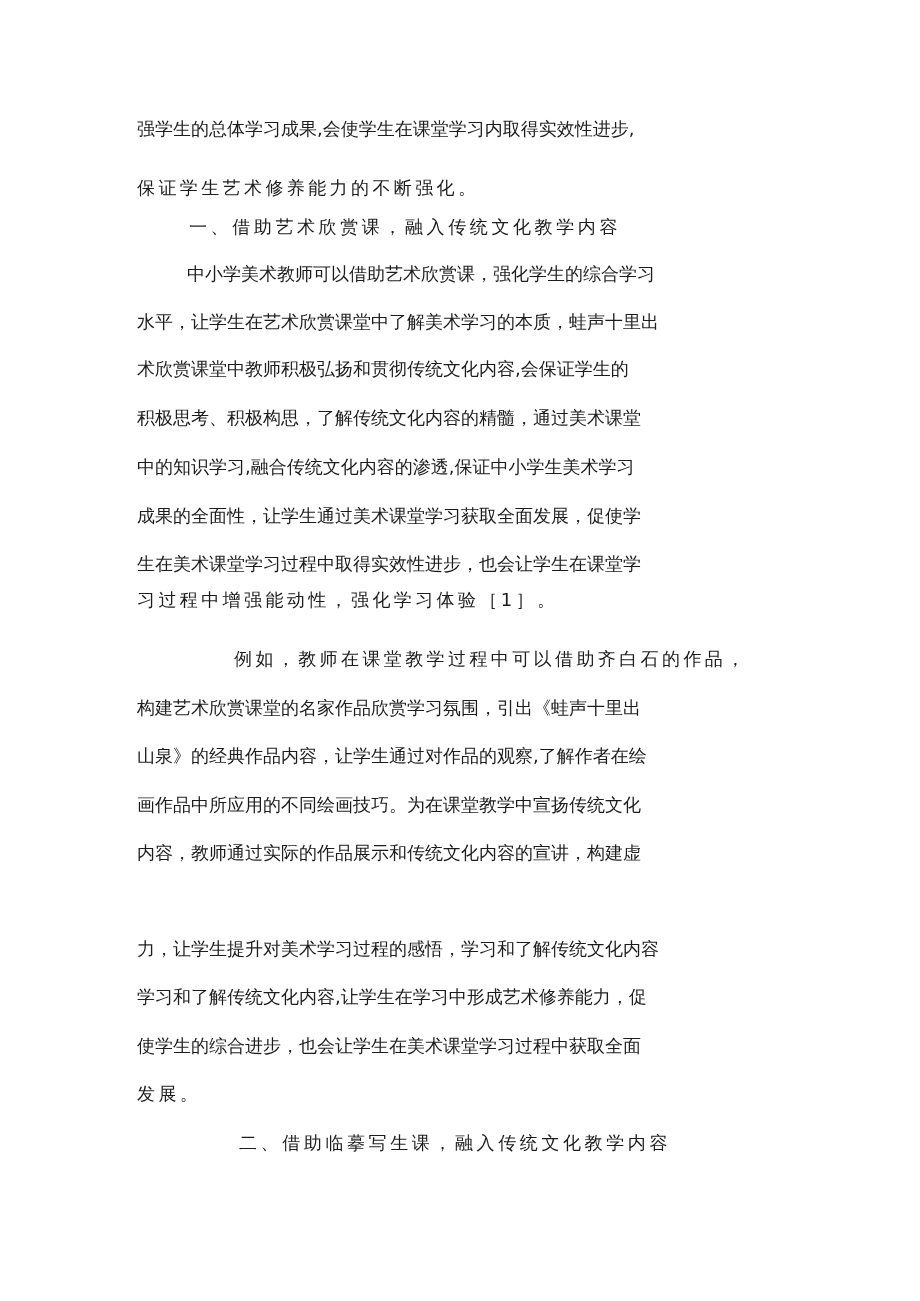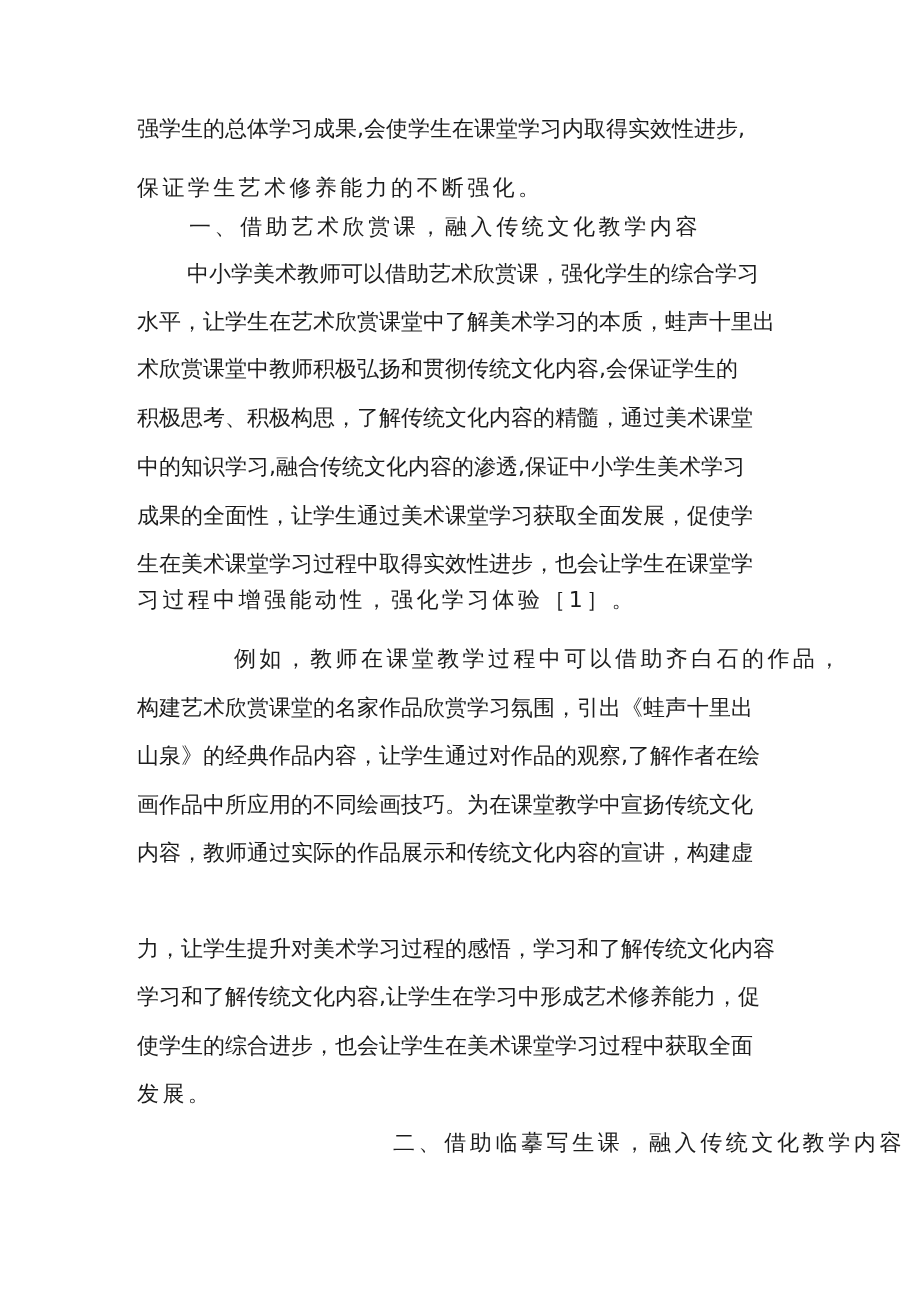--- a/index.html
+++ b/index.html
@@ -21,21 +21,21 @@
       top: 0;
       width: 920px;
       height: 1301px;
       background: #ffffff;
     }
     .line {
       position: absolute;
       left: 137px;
       width: 666px;
       height: 30px;
-      font-size: 22px;
+      font-size: 18px;
       line-height: 30px;
       white-space: nowrap;
       letter-spacing: 3.4px;
       color: #1c1c1c;
     }
     .heading {
       letter-spacing: 3.6px;
     }
   </style>
 </head>
@@ -55,14 +55,14 @@
   <div class="line" style="top: 585px; left: 137px;">习过程中增强能动性，强化学习体验［1］。</div>
   <div class="line" style="top: 644px; left: 234px;">例如，教师在课堂教学过程中可以借助齐白石的作品，</div>
   <div class="line" style="top: 693px; left: 137px; letter-spacing: 0px;">构建艺术欣赏课堂的名家作品欣赏学习氛围，引出《蛙声十里出</div>
   <div class="line" style="top: 741px; left: 137px; letter-spacing: 0px;">山泉》的经典作品内容，让学生通过对作品的观察,了解作者在绘</div>
   <div class="line" style="top: 790px; left: 137px; letter-spacing: 0px;">画作品中所应用的不同绘画技巧。为在课堂教学中宣扬传统文化</div>
   <div class="line" style="top: 838px; left: 137px; letter-spacing: 0px;">内容，教师通过实际的作品展示和传统文化内容的宣讲，构建虚</div>
   <div class="line" style="top: 934px; left: 137px; letter-spacing: 0px;">力，让学生提升对美术学习过程的感悟，学习和了解传统文化内容</div>
   <div class="line" style="top: 982px; left: 137px; letter-spacing: 0px;">学习和了解传统文化内容,让学生在学习中形成艺术修养能力，促</div>
   <div class="line" style="top: 1031px; left: 137px; letter-spacing: 0px;">使学生的综合进步，也会让学生在美术课堂学习过程中获取全面</div>
   <div class="line" style="top: 1079px; left: 137px;">发展。</div>
-  <div class="line heading" style="top: 1128px; left: 239px; text-align: right;">二、借助临摹写生课，融入传统文化教学内容</div>
+  <div class="line heading" style="top: 1128px; left: 239px;">二、借助临摹写生课，融入传统文化教学内容</div>
 </div>
 
 </body></html>

